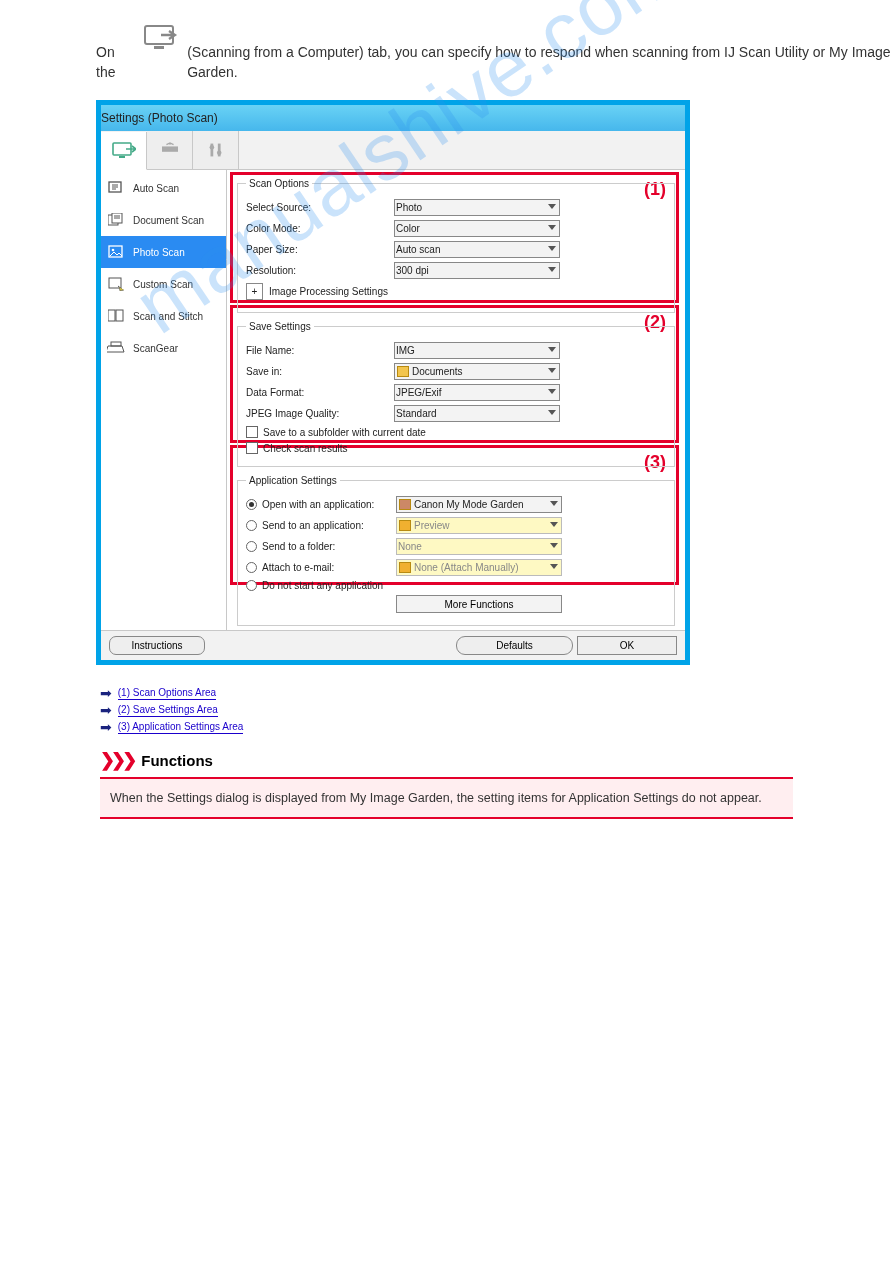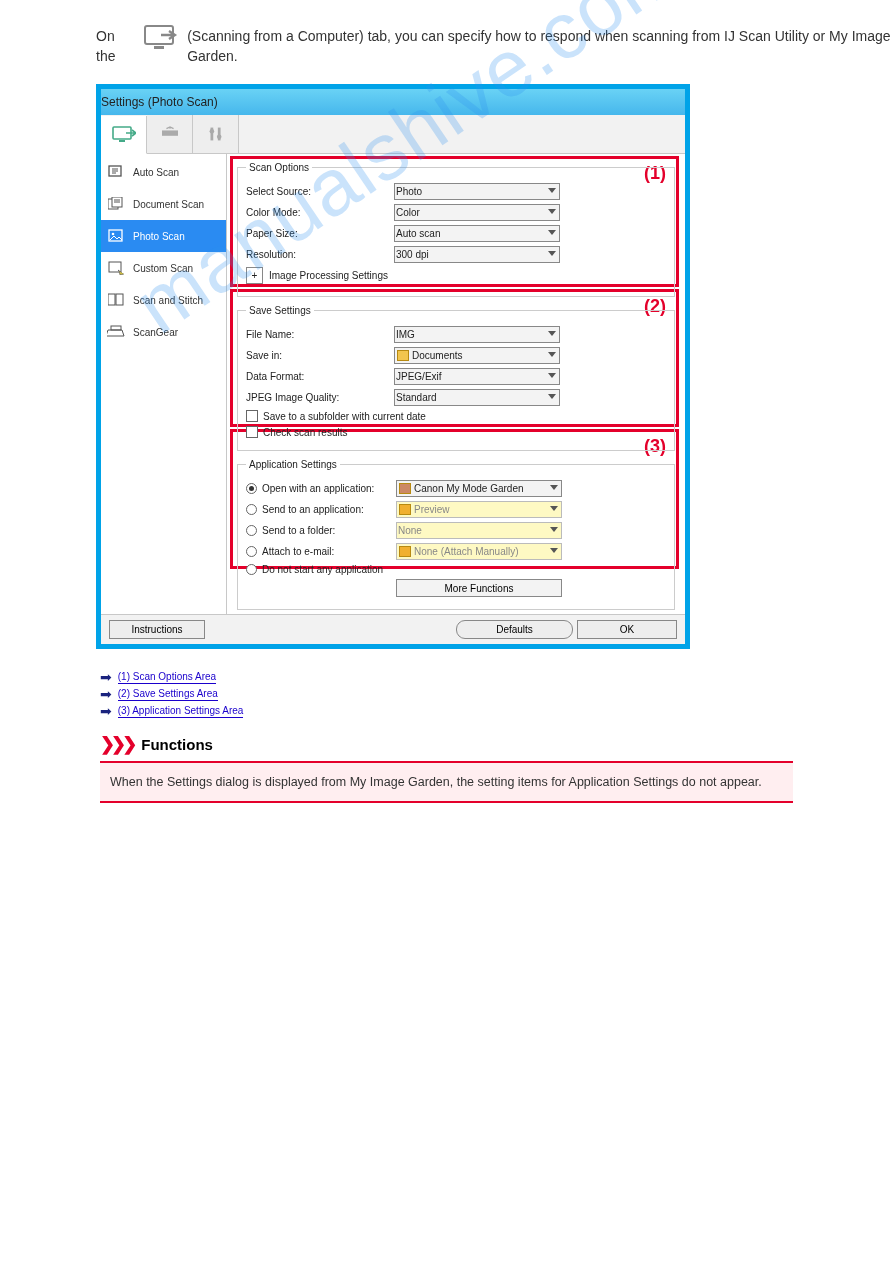--- a/index.html
+++ b/index.html
@@ -1,20 +1,20 @@
 <!DOCTYPE html>
 <html><head>
 <meta charset="utf-8">
 <style>
   * { box-sizing: border-box; margin: 0; padding: 0; }
   body { font-family: Arial, Helvetica, sans-serif; background: #fff; width: 893px; position: relative; }
 
   .intro-row { display: flex; align-items: flex-start; gap: 8px; margin: 24px 0 6px 96px; font-size: 14px; color: #333; }
   .intro-arrow { width: 36px; height: 26px; flex-shrink: 0; }
-  .intro-text { margin-top: 3px; line-height: 1.4; }
+  .intro-text { margin-top: 19px; line-height: 1.4; }
 
   
   .dialog {
     width: 594px;
     border: 5px solid #00a3e8;
     margin: 18px 0 0 96px;
     font-family: "Segoe UI", Arial, sans-serif;
     color: #222;
     box-shadow: 0 0 0 1px #007ab0 inset;
   }
@@ -78,21 +78,21 @@
   .plus-btn { width:17px; height:17px; border:1px solid #888; background:#fff; display:inline-flex;align-items:center;justify-content:center; font-size:10px; margin-right:6px;}
 
   .chk { display:inline-block; width:12px; height:12px; border:1px solid #666; margin-right:5px; background:#fff; vertical-align:middle;}
   .radio { display:inline-block; width:11px; height:11px; border:1px solid #666; border-radius:50%; margin-right:5px; background:#fff; vertical-align:middle; position:relative;}
   .radio.sel::after{content:"";position:absolute;left:2px;top:2px;width:5px;height:5px;border-radius:50%;background:#333;}
 
   .mf-btn { width: 166px; height:18px; border:1px solid #888; background:#f3f3f3; font-size:10px;}
 
   .footer { border-top:1px solid #c8c8c8; background:#f2f2f2; padding: 5px 8px; display:flex; }
   .footer .btn { border:1px solid #888; background:#eee; font-size:10px; height:19px; }
-  .instr-btn { width: 96px; }
+  .instr-btn { width: 96px; border-radius: 7px; }
   .footer-spacer { flex:1; }
   .def-btn { width: 117px; margin-right: 4px; border-radius: 9px; }
   .ok-btn { width: 100px; }
 
   
   .link-list { margin: 20px 0 0 100px; }
   .link-row { display:flex; align-items:center; gap:6px; margin: 1px 0;}
   .link-arrow { color:#1a237e; font-size:14px; }
   .link-text { color:#1a00cc; border-bottom:1px solid #1a00cc; font-size:10px; padding-bottom:1px; }
 

